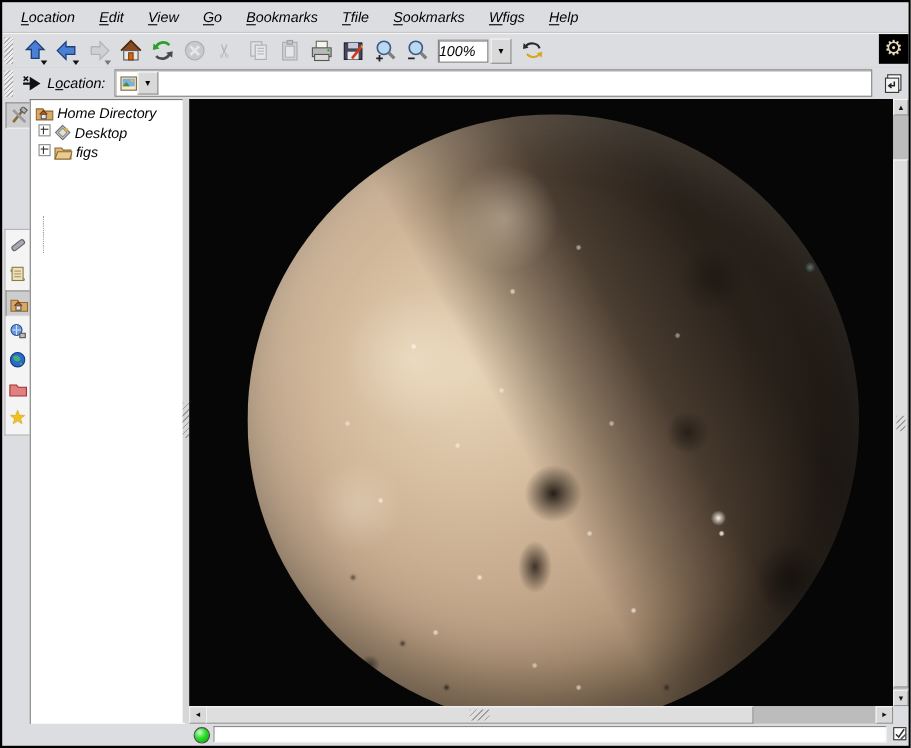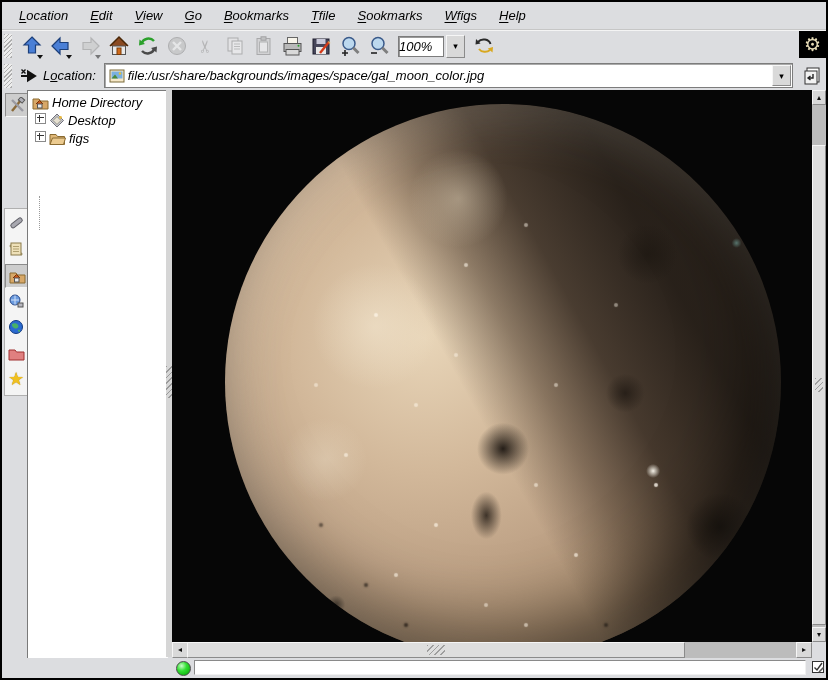--- a/index.html
+++ b/index.html
@@ -254,21 +254,20 @@
       </svg>
     </div>
     <div class="loc-label"><span>L</span><u>o</u><span>cation:</span></div>
     <div class="loc-combo">
       <svg width="16" height="14" viewBox="0 0 16 14" style="margin-left:4px">
         <rect x="1" y="1" width="14" height="12" fill="#f6e8c8" stroke="#7a6a3a"></rect>
         <rect x="2.5" y="2.5" width="11" height="7" fill="#7ab0e0"></rect>
         <path d="M2.5 9.5 L6 5.5 L9 9.5 Z" fill="#4a8a3a"></path>
         <circle cx="11" cy="4.5" r="1.2" fill="#e8c030"></circle>
       </svg>
-      <div class="url-text">file:/usr/share/backgrounds/images/space/gal_moon_color.jpg</div>
       <div class="combo-arrow">
           <span>▾</span>
         </div>
     </div>
     <div class="go-btn">
       <svg width="20" height="20" viewBox="0 0 20 20">
         <rect x="4" y="2" width="12" height="14" fill="#fff" stroke="#333"></rect>
         <rect x="2" y="5" width="12" height="13" fill="#f2f2f2" stroke="#333"></rect>
         <path d="M10 8 V12 H5.5 M7.5 10 L5 12 L7.5 14" fill="none" stroke="#222" stroke-width="1.4"></path>
       </svg>

